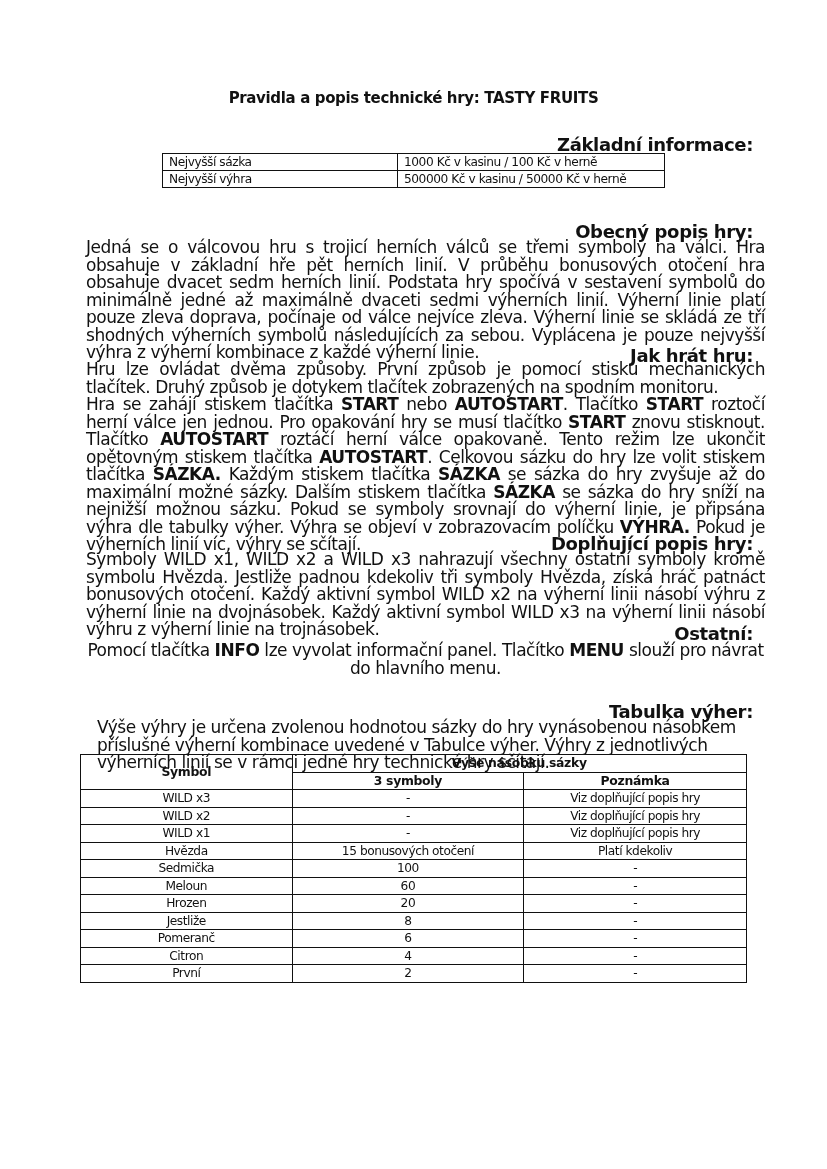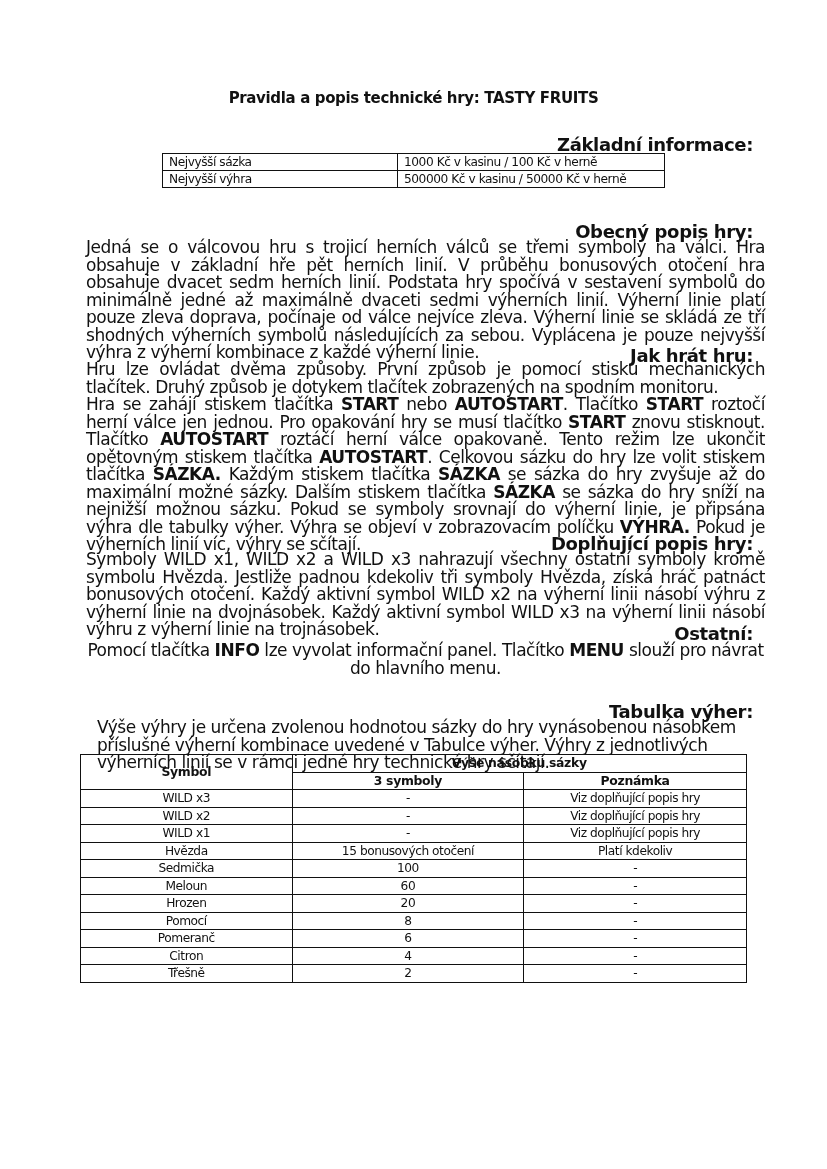--- a/index.html
+++ b/index.html
@@ -196,35 +196,35 @@
       <td>Meloun</td>
       <td>60</td>
       <td>-</td>
     </tr>
     <tr>
       <td>Hrozen</td>
       <td>20</td>
       <td>-</td>
     </tr>
     <tr>
-      <td>Pomocí</td>
+      <td>Jestliže</td>
       <td>8</td>
       <td>-</td>
     </tr>
     <tr>
       <td>Pomeranč</td>
       <td>6</td>
       <td>-</td>
     </tr>
     <tr>
       <td>Citron</td>
       <td>4</td>
       <td>-</td>
     </tr>
     <tr>
-      <td>Třešně</td>
+      <td>První</td>
       <td>2</td>
       <td>-</td>
     </tr>
   </tbody>
     </table>
 
 </div>
 
 </body></html>

